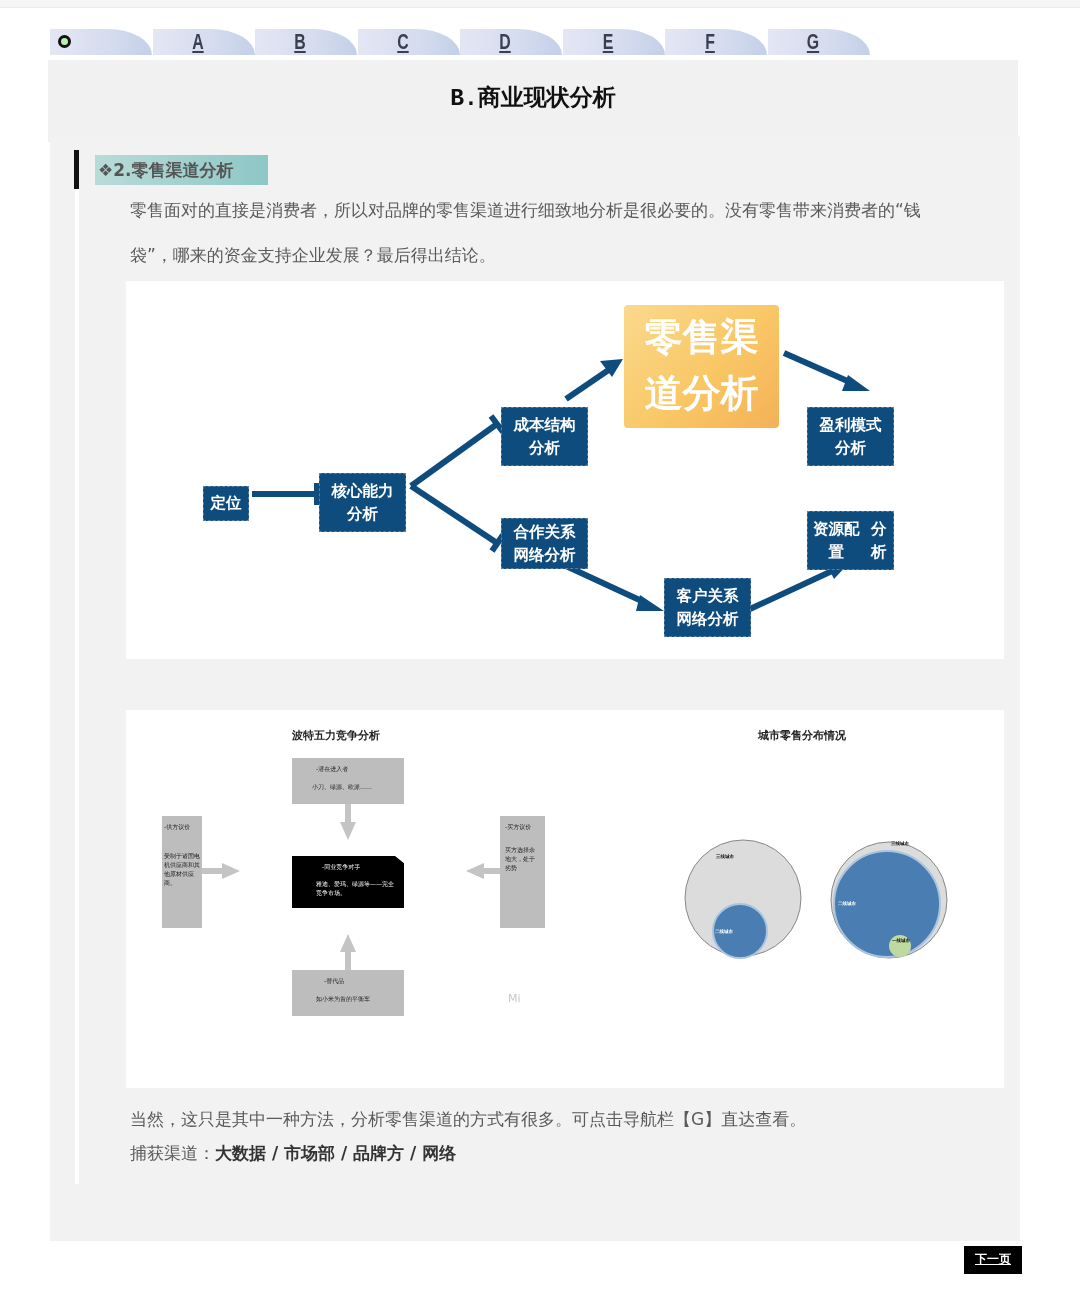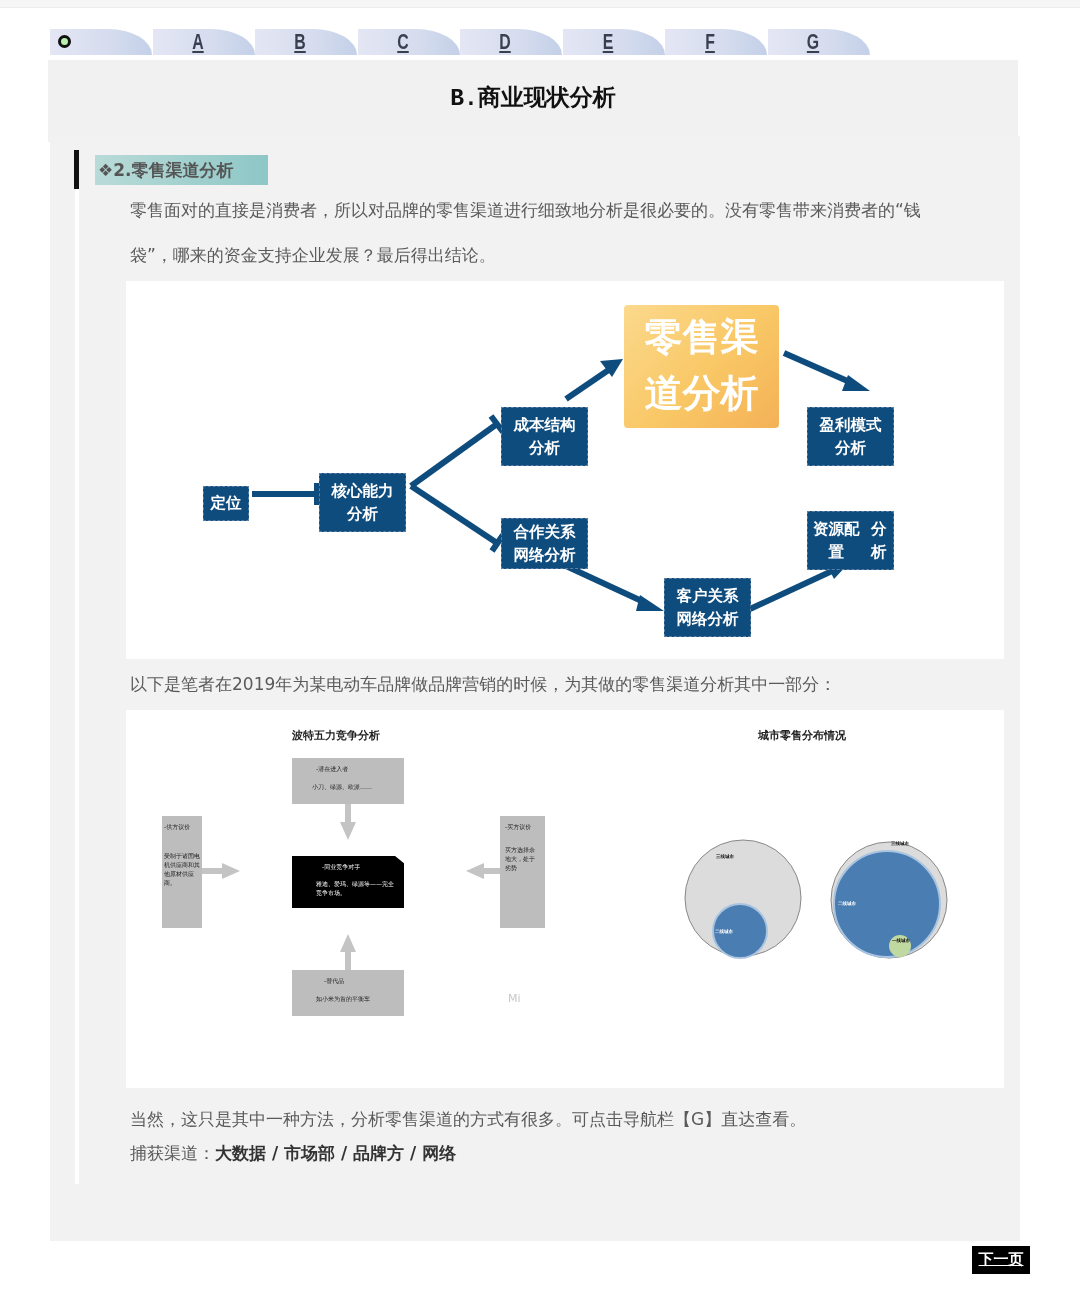--- a/index.html
+++ b/index.html
@@ -50,21 +50,21 @@
   
   .fig2 { position: absolute; left: 76px; top: 574px; width: 878px; height: 378px; background: #fff; }
   .f2title { position: absolute; font-size: 11px; font-weight: bold; color: #222; }
   .gbox { position: absolute; background: #bdbdbd; font-size: 6px; color: #222; padding: 6px; line-height: 9px; }
   .blkbox { position: absolute; background: #000; color: #fff; font-size: 6px; padding: 6px; line-height: 9px; }
   .fig2 svg { position: absolute; left: 0; top: 0; }
   .wm { position: absolute; left: 382px; top: 282px; font-size: 11px; color: #c8c8c8; }
 
   
   .next { position: absolute; left: 964px; top: 1246px; width: 58px; height: 28px; background: #000; color: #fff;
-          font-size: 15px; font-weight: bold; text-align: center; line-height: 26px; text-decoration: underline; cursor: pointer; margin-left: 8px; }
+          font-size: 12px; font-weight: bold; text-align: center; line-height: 26px; text-decoration: underline; cursor: pointer; }
 </style>
 </head>
 <body>
 
 <div class="topline"></div>
 
 <div class="tabs">
   <div class="tab">
     <span class="home-dot"></span>
   </div>
@@ -159,21 +159,20 @@
     <div class="nbox" style="left:538px;top:285px;width:87px;height:59px;flex-direction:column;">
       <span>客户关系</span>
       <span>网络分析</span>
     </div>
     <div class="nbox" style="left:681px;top:218px;width:87px;height:59px;flex-direction:row;">
       <span>资源配置</span>
       <span>分析</span>
     </div>
   </div>
 
-  <div class="para p2">以下是笔者在2019年为某电动车品牌做品牌营销的时候，为其做的零售渠道分析其中一部分：</div>
 
   <div class="fig2">
     <svg width="878" height="378">
       <g fill="#c4c4c4">
 
         <rect x="219" y="94" width="6" height="20"></rect>
         <polygon points="214,112 230,112 222,130"></polygon>
 
         <rect x="76" y="158" width="22" height="6"></rect>
         <polygon points="96,153 96,169 114,161"></polygon>

